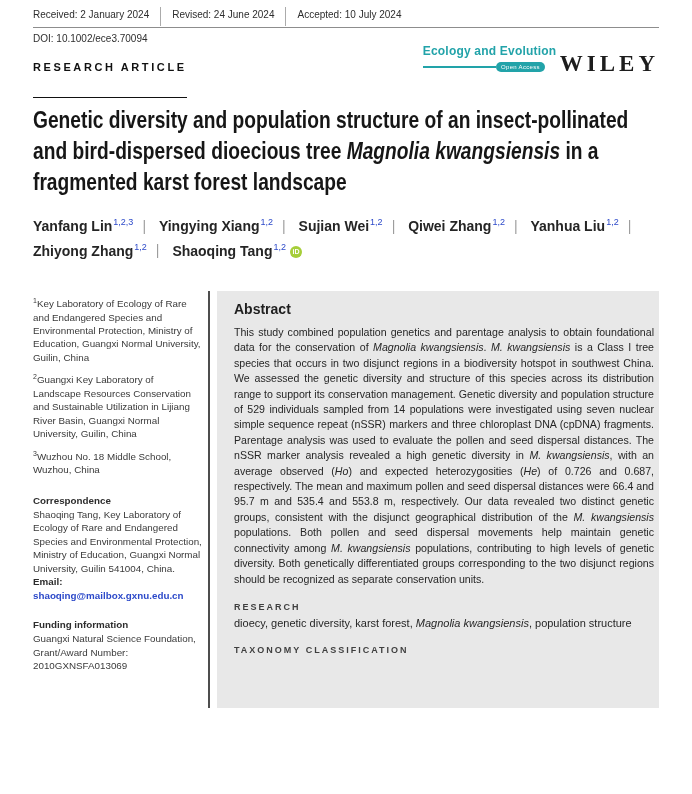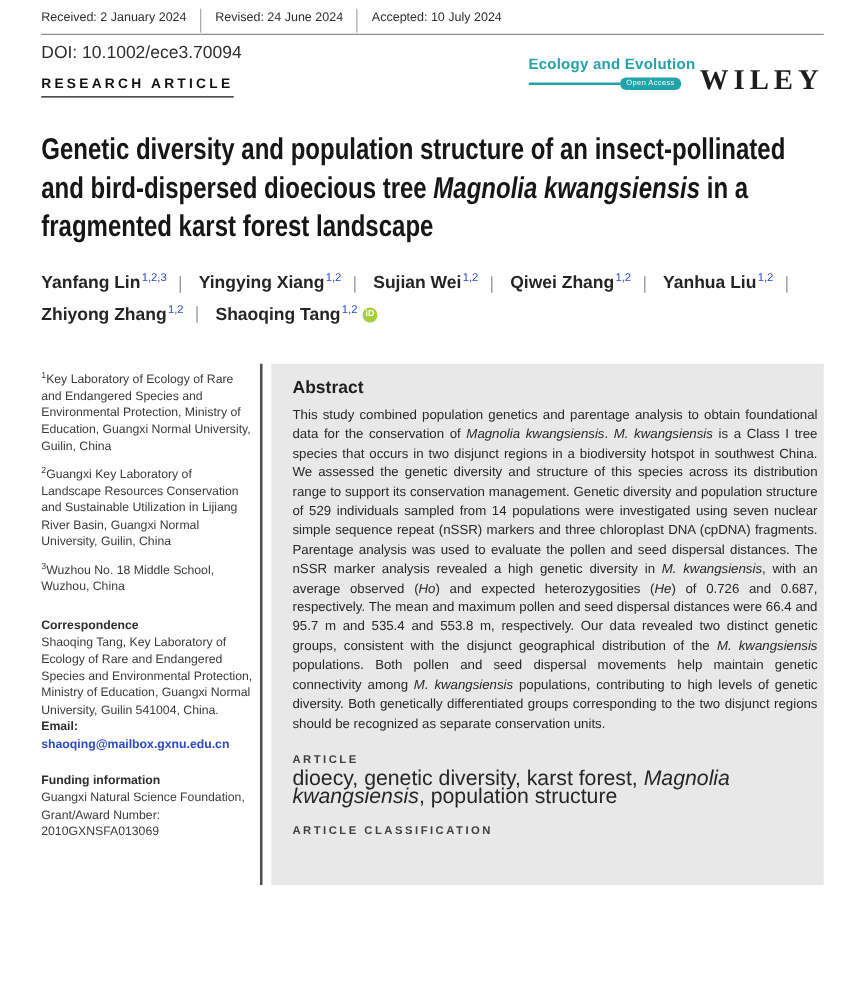--- a/index.html
+++ b/index.html
@@ -5,35 +5,35 @@
   html,body{margin:0;padding:0;background:#ffffff;}
   .page{
     position:relative;width:692px;height:708px;background:#ffffff;overflow:hidden;
     font-family:"Liberation Sans","DejaVu Sans",sans-serif;color:#1c1c1c;
   }
   
   .history{position:absolute;top:7px;left:33px;right:33px;display:flex;font-size:10px;color:#2e2e2e;}
   .history .h-item{padding:2px 11px 6px 11px;border-left:1px solid #ababab;}
   .history .h-item:first-child{border-left:none;padding-left:0;}
   .top-rule{position:absolute;top:27px;left:33px;right:33px;border-top:1px solid #8d8d8d;}
-  .doi{position:absolute;top:33px;left:33px;font-size:14px;color:#2e2e2e;}
+  .doi{position:absolute;top:33px;left:33px;font-size:10px;color:#2e2e2e;}
 
   
   .brand{position:absolute;top:44px;right:33px;display:flex;align-items:flex-end;gap:15px;}
   .journal-mark{display:flex;flex-direction:column;width:122px;padding-bottom:3px;}
   .journal-name{font-size:12px;font-weight:700;color:#22a3a9;letter-spacing:.2px;white-space:nowrap;}
   .oa-row{display:flex;align-items:center;margin-top:4px;}
   .oa-line{flex:1;height:2px;background:#22a3a9;}
   .oa-pill{background:#22a3a9;color:#ffffff;font-size:6px;line-height:10px;padding:0 5px;border-radius:6px;letter-spacing:.3px;white-space:nowrap;}
   .wiley{font-family:"Liberation Serif","DejaVu Serif",serif;font-size:23px;font-weight:600;letter-spacing:4px;color:#1d1d1d;line-height:1;}
 
   
   .article-type{position:absolute;top:61px;left:33px;display:inline-block;
     font-size:11px;font-weight:700;letter-spacing:2.6px;color:#111111;
-    border-bottom:1.6px solid #111111;padding-bottom:4px;}
+    border-bottom:1.6px solid #111111;padding-bottom:24px;}
 
   
   .title{position:absolute;top:104px;left:33px;margin:0;width:784px;
     transform:scaleX(0.8);transform-origin:left top;
     font-size:24px;line-height:31px;font-weight:700;color:#161616;letter-spacing:0;}
   .title i{font-style:italic;}
 
   
   .authors{position:absolute;top:217px;left:33px;width:640px;font-size:14px;font-weight:700;color:#252525;}
   .author-row{white-space:nowrap;margin-bottom:8px;}
@@ -55,21 +55,21 @@
   .email-line{margin-top:0;}
   .email-label{font-weight:700;color:#2d2d2d;text-align:right;}
   .email-link{color:#2c49c9;font-weight:700;text-decoration:none;cursor:pointer;}
 
   .divider{width:2px;flex:0 0 2px;background:#4e4e4e;margin-left:5px;}
   .abs-box{flex:1;background:#e8e8e8;margin-left:7px;padding:10px 5px 10px 17px;box-sizing:border-box;overflow:hidden;}
   .abs-head{font-size:14px;font-weight:700;color:#1f1f1f;margin:0 0 8px 0;}
   .abs-body{font-size:10.6px;line-height:15.4px;text-align:justify;color:#262626;margin:0;}
   .abs-body i,.kw-text i{font-style:italic;}
   .mini-head{font-size:9px;font-weight:700;letter-spacing:2px;color:#3f3f3f;margin:15px 0 4px 0;}
-  .kw-text,.tax-text{font-size:17px;line-height:14px;color:#262626;margin:0;}
+  .kw-text,.tax-text{font-size:11px;line-height:14px;color:#262626;margin:0;}
 </style>
 </head>
 <body>
 
 <div class="page">
 
   <div class="history">
     <span class="h-item">Received: 2 January 2024</span>
     <span class="h-item">Revised: 24 June 2024</span>
     <span class="h-item">Accepted: 10 July 2024</span>
@@ -124,21 +124,21 @@
         <div>Guangxi Natural Science Foundation, Grant/Award Number: 2010GXNSFA013069</div>
       </div>
     </div>
 
     <div class="divider"></div>
 
     <section class="abs-box">
       <h2 class="abs-head">Abstract</h2>
       <p class="abs-body"><span>This study combined population genetics and parentage analysis to obtain foundational data for the conservation of </span><i>Magnolia kwangsiensis</i><span>. </span><i>M. kwangsiensis</i><span> is a Class I tree species that occurs in two disjunct regions in a biodiversity hotspot in southwest China. We assessed the genetic diversity and structure of this species across its distribution range to support its conservation management. Genetic diversity and population structure of 529 individuals sampled from 14 populations were investigated using seven nuclear simple sequence repeat (nSSR) markers and three chloroplast DNA (cpDNA) fragments. Parentage analysis was used to evaluate the pollen and seed dispersal distances. The nSSR marker analysis revealed a high genetic diversity in </span><i>M. kwangsiensis</i><span>, with an average observed (</span><i>Ho</i><span>) and expected heterozygosities (</span><i>He</i><span>) of 0.726 and 0.687, respectively. The mean and maximum pollen and seed dispersal distances were 66.4 and 95.7 m and 535.4 and 553.8 m, respectively. Our data revealed two distinct genetic groups, consistent with the disjunct geographical distribution of the </span><i>M. kwangsiensis</i><span> populations. Both pollen and seed dispersal movements help maintain genetic connectivity among </span><i>M. kwangsiensis</i><span> populations, contributing to high levels of genetic diversity. Both genetically differentiated groups corresponding to the two disjunct regions should be recognized as separate conservation units.</span></p>
 
-      <div class="mini-head">ARTICLE</div>
+      <div class="mini-head">RESEARCH</div>
       <p class="kw-text"><span>dioecy, genetic diversity, karst forest, </span><i>Magnolia kwangsiensis</i><span>, population structure</span></p>
 
-      <div class="mini-head">ARTICLE CLASSIFICATION</div>
+      <div class="mini-head">TAXONOMY CLASSIFICATION</div>
     </section>
 
   </div>
 
 </div>
 
 </body></html>

